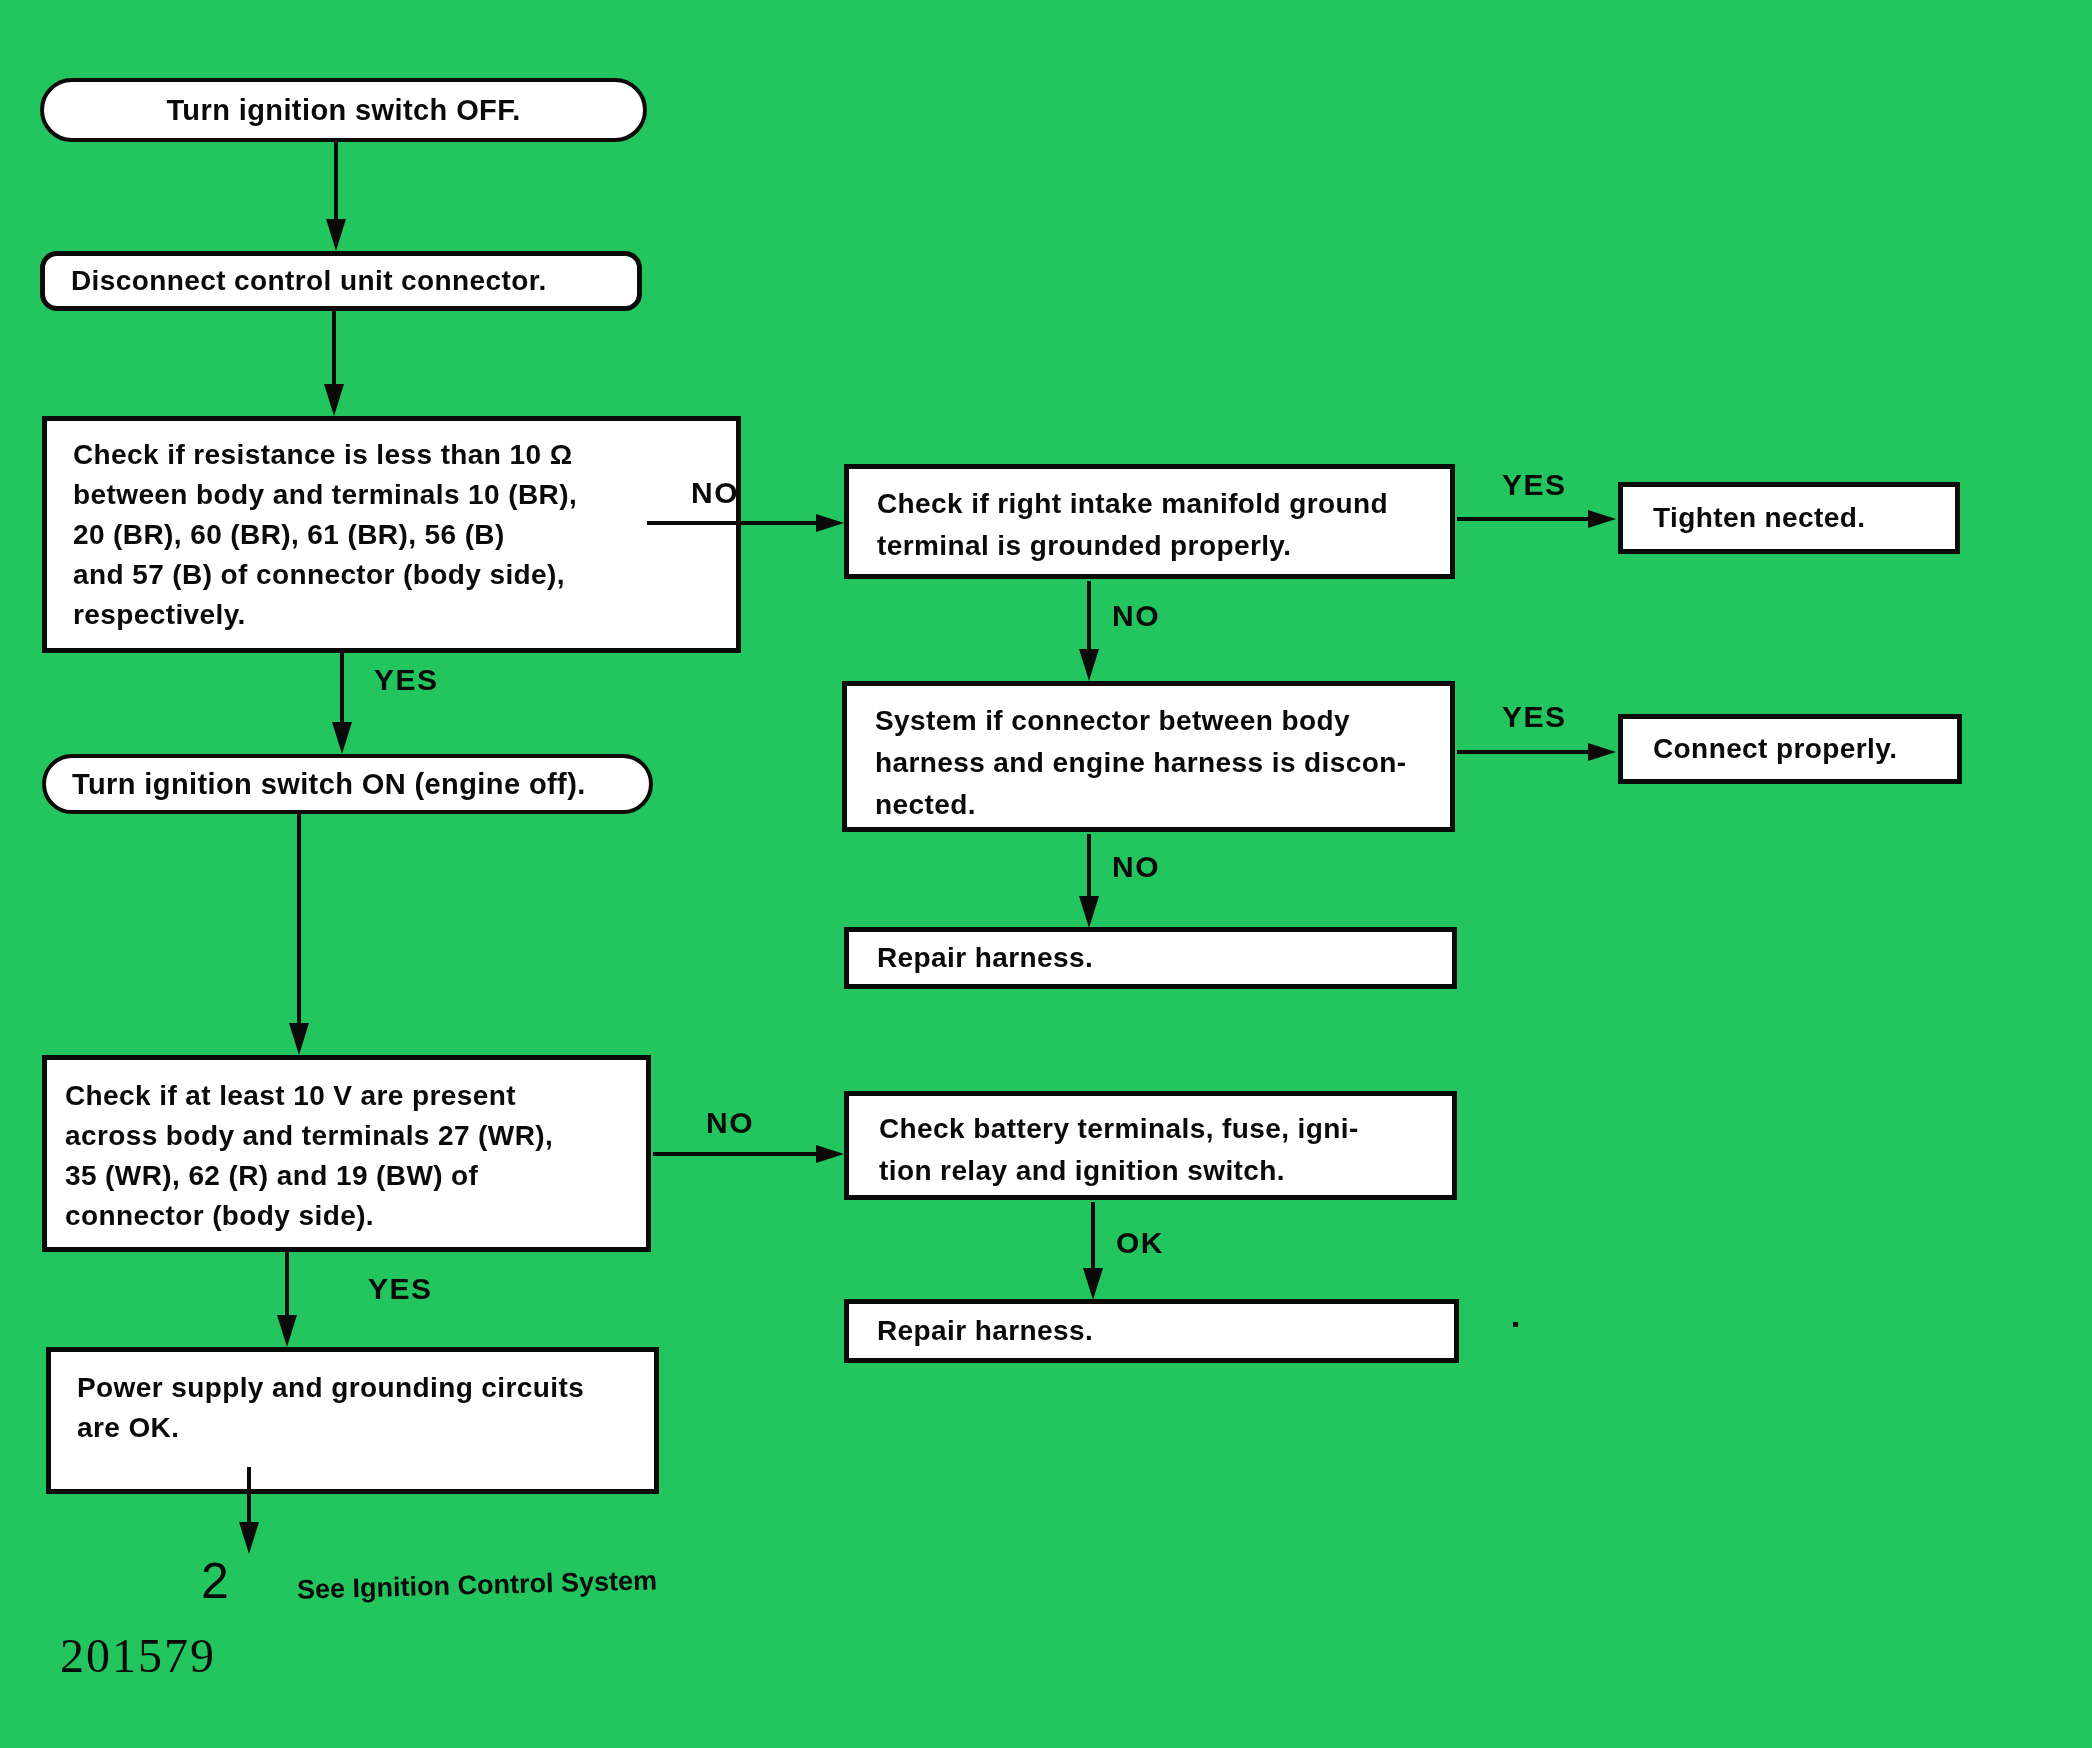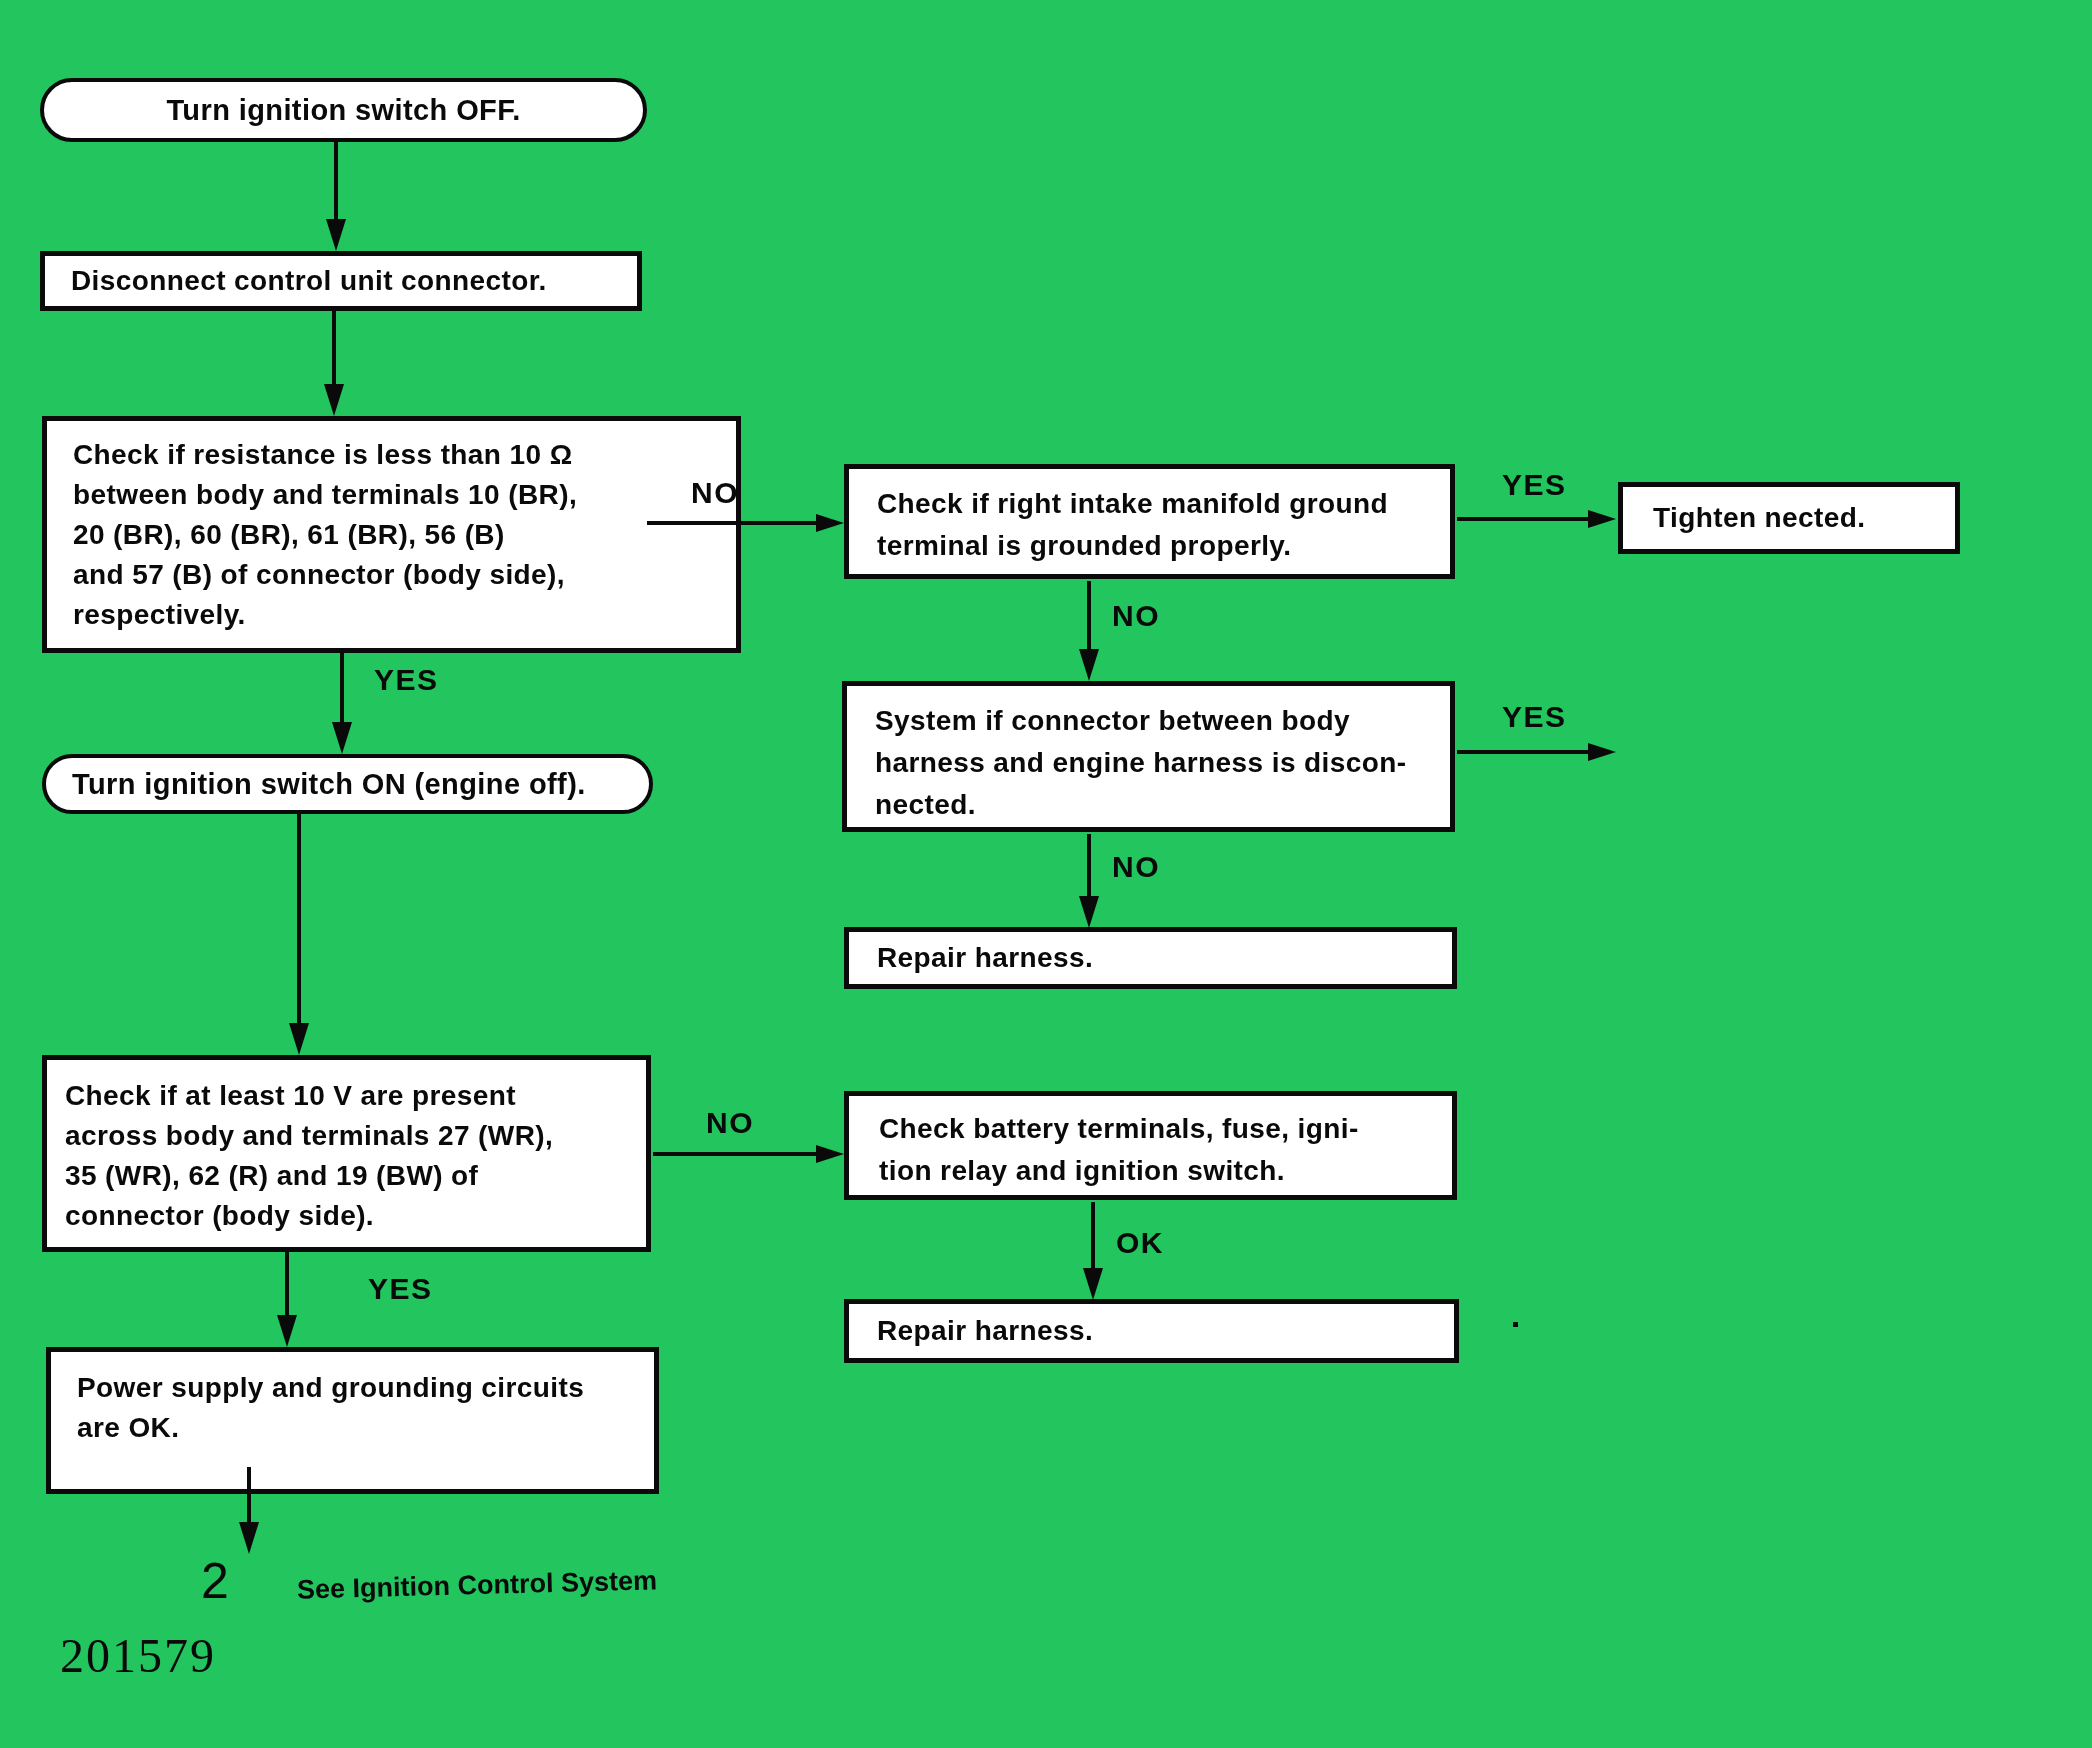--- a/index.html
+++ b/index.html
@@ -67,21 +67,21 @@
 </head>
 <body>
 
 <div class="page">
 
   <div class="node terminal center" style="left:40px;top:78px;width:607px;height:64px;font-size:29px;">Turn ignition switch OFF.</div>
 
   <div class="vline" style="left:334px;top:141px;height:84px;"></div>
   <div class="head-down" style="left:326px;top:219px;"></div>
 
-  <div class="node" style="left:40px;top:251px;width:602px;height:60px;padding-left:26px;line-height:50px;">Disconnect control unit connector.</div>
+  <div class="node" style="left:40px;top:251px;width:602px;height:60px;padding-left:26px;line-height:50px;border-radius:17px;">Disconnect control unit connector.</div>
 
   <div class="vline" style="left:332px;top:310px;height:78px;"></div>
   <div class="head-down" style="left:324px;top:384px;"></div>
 
   <div class="node" style="left:42px;top:416px;width:699px;height:237px;padding:14px 0 0 26px;">Check if resistance is less than 10 Ω
 between body and terminals 10 (BR),
 20 (BR), 60 (BR), 61 (BR), 56 (B)
 and 57 (B) of connector (body side),
 respectively.</div>
 
@@ -132,20 +132,21 @@
   <div class="edge-label" style="left:1112px;top:599px;">NO</div>
 
   <div class="node" style="left:842px;top:681px;width:613px;height:151px;padding:14px 0 0 28px;line-height:42px;">System if connector between body
 harness and engine harness is discon-
 nected.</div>
 
   <div class="edge-label" style="left:1502px;top:700px;">YES</div>
   <div class="hline" style="left:1457px;top:750px;width:133px;"></div>
   <div class="head-right" style="left:1588px;top:743px;"></div>
 
+  <div class="node" style="left:1618px;top:714px;width:344px;height:70px;padding-left:30px;line-height:60px;">Connect properly.</div>
 
   <div class="vline" style="left:1087px;top:834px;height:64px;"></div>
   <div class="head-down" style="left:1079px;top:896px;"></div>
   <div class="edge-label" style="left:1112px;top:850px;">NO</div>
 
   <div class="node" style="left:844px;top:927px;width:613px;height:62px;padding-left:28px;line-height:52px;">Repair harness.</div>
 
   <div class="edge-label" style="left:706px;top:1106px;">NO</div>
   <div class="hline" style="left:653px;top:1152px;width:165px;"></div>
   <div class="head-right" style="left:816px;top:1145px;"></div>

